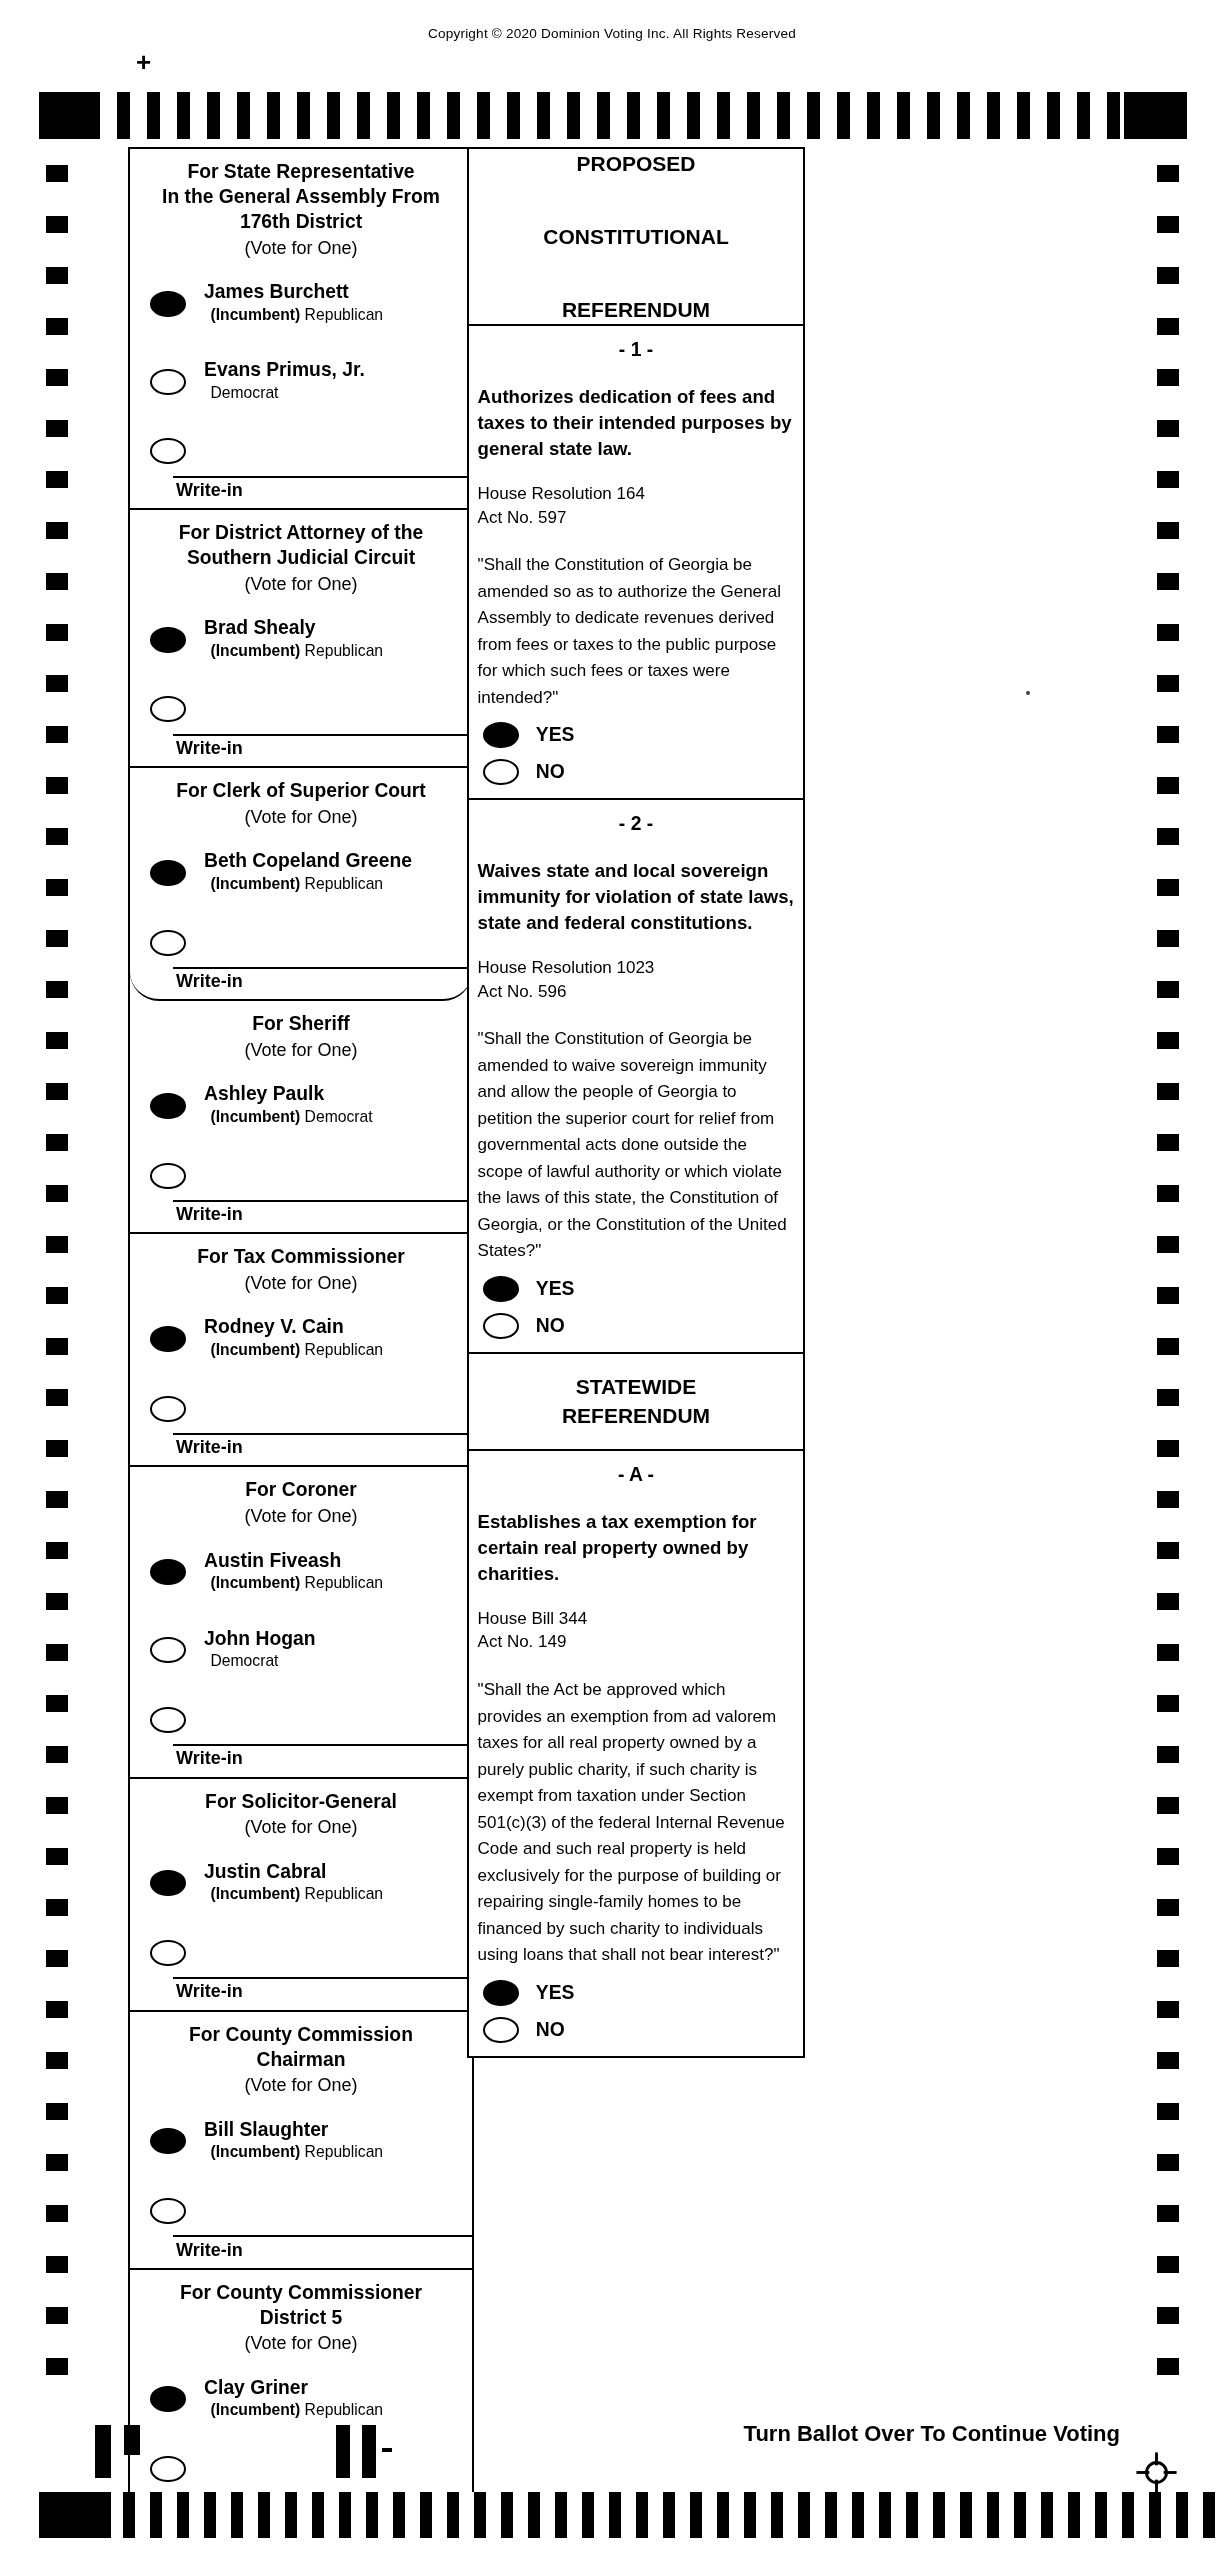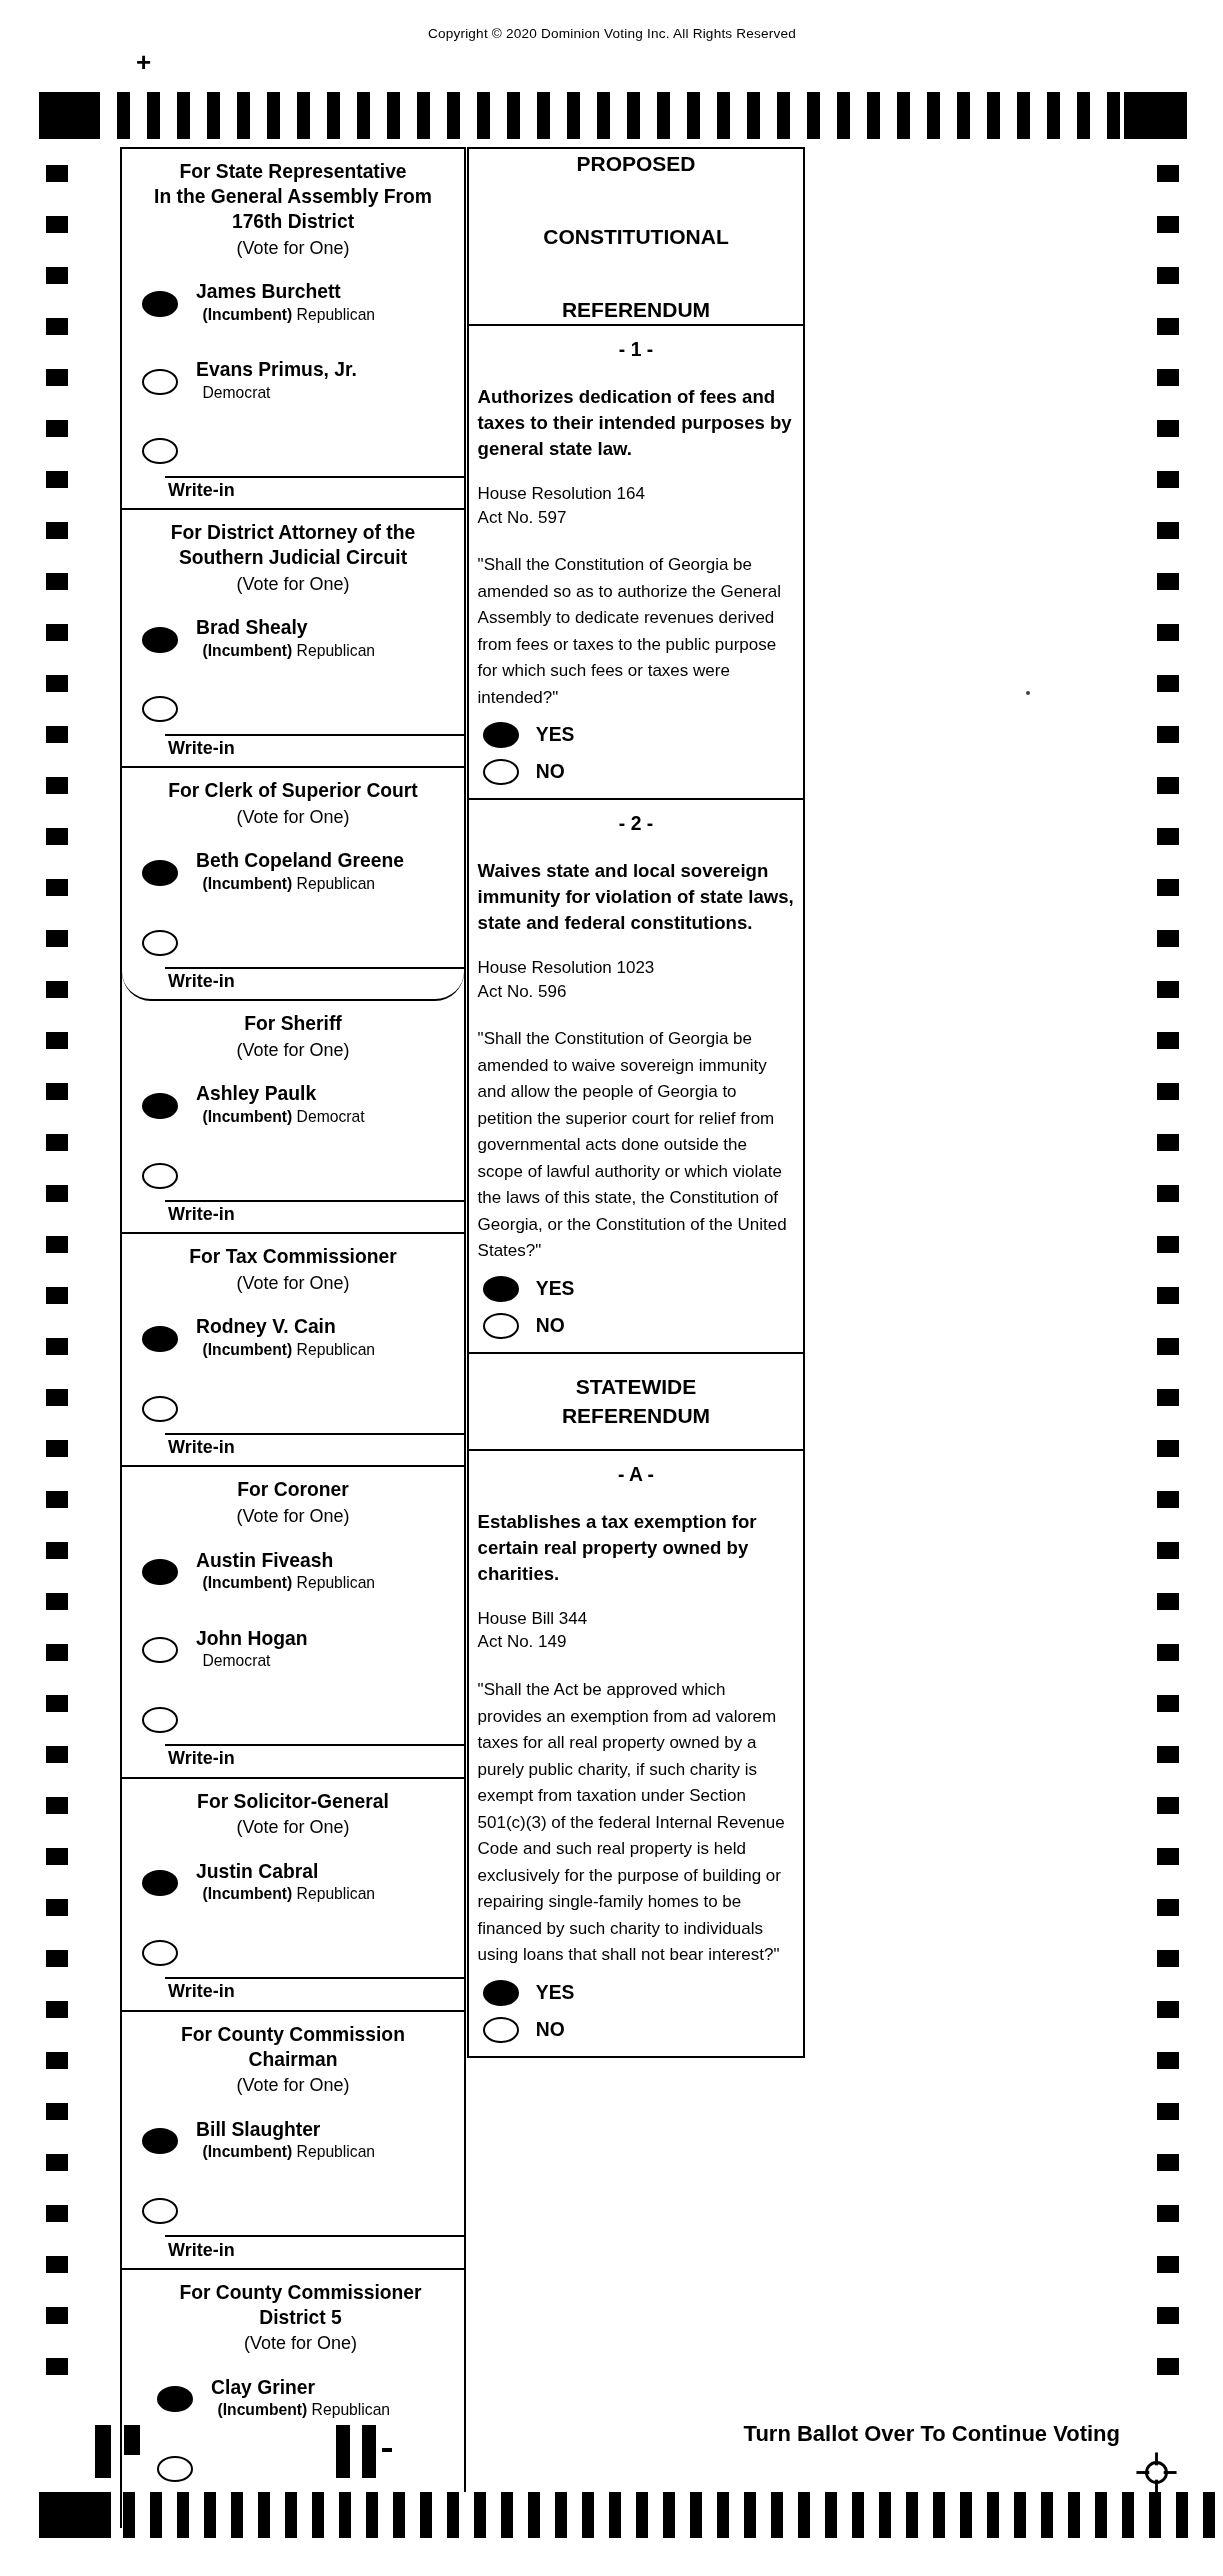--- a/index.html
+++ b/index.html
@@ -17,21 +17,21 @@
   .bars-bottom{position:absolute;left:123px;top:2492px;width:1101px;height:46px;
     background:repeating-linear-gradient(90deg,#000 0 12px,#ffffff 12px 27px)}
   .marks-col{position:absolute;top:165px;width:21.5px;height:2227px;
     background:repeating-linear-gradient(180deg,#000 0 17px,#ffffff 17px 51px)}
   .marks-left{left:46px}.marks-right{left:1157px}
   .stray-dot{position:absolute;left:1026px;top:691px;width:4.3px;height:4.3px;border-radius:50%;background:#000;opacity:.75}
   .turn-instruction{position:absolute;right:104px;top:2421px;font-weight:bold;font-size:22px}
   .reg-mark{position:absolute;left:1135px;top:2451px}
   
   .col{position:absolute;top:147px;border:2.1px solid #000;border-bottom:none;box-sizing:border-box;background:#fff}
-  .col-left{left:120px;width:346px}
+  .col-left{left:128px;width:346px}
   .col-right{left:467px;width:338px}
   .contest,.rsec{border-bottom:2.1px solid #000;box-sizing:border-box;display:flex;flex-direction:column}
   .c-title{font-weight:bold;font-size:19.3px;line-height:25px;text-align:center;margin-top:10px}
   .c-inst{font-size:18px;text-align:center;margin-top:3.6px;margin-bottom:21.5px}
   .cand{display:flex;align-items:center;padding-left:20px;margin-bottom:33px}
   .oval{flex:0 0 auto;width:31.5px;height:22px;border:2.1px solid #000;border-radius:50%;margin-top:2.1px;background:#fff;box-sizing:content-box}
   .oval.filled{background:#000}
   .cand-tx{margin-left:18.6px}
   .cand-name{font-weight:bold;font-size:19.3px;line-height:23.6px}
   .cand-detail{font-size:15.7px;line-height:21.5px;padding-left:6.4px}
@@ -220,21 +220,21 @@
           <div class="cand-name">Bill Slaughter</div>
           <div class="cand-detail"><b>(Incumbent)</b> Republican</div>
         </div>
       </div>
       <div class="cand wi-oval">
         <span class="oval"></span>
       </div>
       <div class="wi-line"></div>
       <div class="wi-label">Write-in</div>
     </section>
-    <section class="contest" style="min-height: 254px; margin-left: 15px;">
+    <section class="contest" style="min-height: 254px;">
       <div class="c-title">
         <div>For County Commissioner</div>
         <div>District 5</div>
       </div>
       <div class="c-inst">(Vote for One)</div>
       <div class="cand">
         <span class="oval filled"></span>
         <div class="cand-tx">
           <div class="cand-name">Clay Griner</div>
           <div class="cand-detail"><b>(Incumbent)</b> Republican</div>

